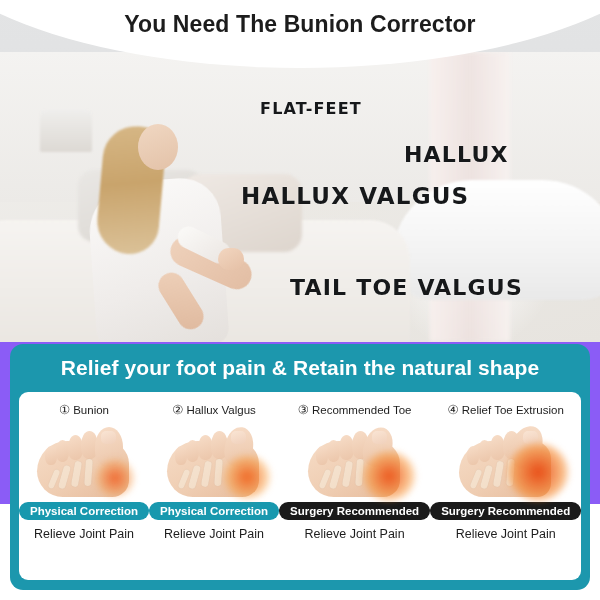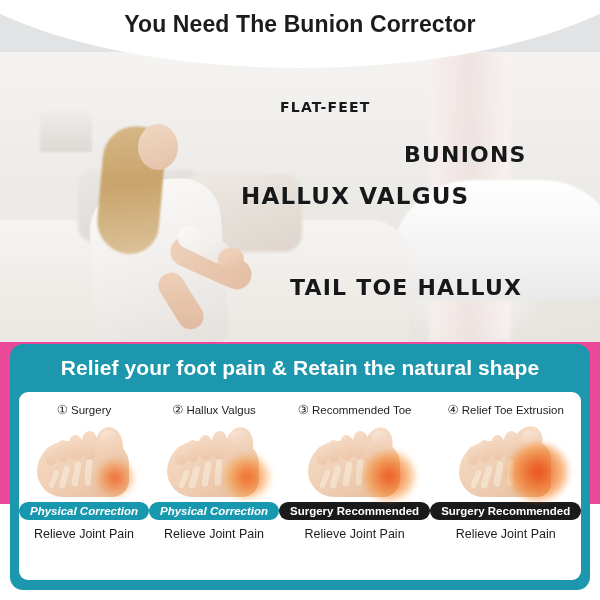--- a/index.html
+++ b/index.html
@@ -1,21 +1,21 @@
 <!DOCTYPE html>
 <html><head>
 <meta charset="utf-8">
 <style>
   html,body{margin:0;padding:0;}
   body{
     width:600px;height:600px;overflow:hidden;
     background:#ffffff;
     font-family:"Liberation Sans", sans-serif;
   }
-  .page{position:relative;width:600px;height:504px;background:#ec4899;}
+  .page{position:relative;width:600px;height:504px;background:#8b5cf6;}
 
   
   .hero{position:absolute;left:0;top:0;width:600px;height:342px;overflow:hidden;}
   .hero-bg{
     position:absolute;inset:0;
     background:linear-gradient(180deg,#e3e4e5 0%,#e0e1e2 40%,#dcdddd 100%);
   }
   
   .photo{
     position:absolute;left:0;top:52px;width:600px;height:290px;overflow:hidden;
@@ -106,21 +106,21 @@
     z-index:6;
   }
 
   
   .cond{
     position:absolute;z-index:5;color:#16181a;font-weight:bold;
     font-family:"DejaVu Sans", sans-serif;
     letter-spacing:1.2px;
     text-shadow:0 0 2px rgba(255,255,255,.55);
   }
-  .c1{left:280px;top:99px;font-size:14px;}
+  .c1{left:260px;top:99px;font-size:16px;}
   .c2{left:404px;top:142px;font-size:22px;}
   .c3{left:241px;top:183px;font-size:23px;}
   .c4{left:422px;top:231px;font-size:21px;}
   .c5{left:290px;top:275px;font-size:22px;}
 
   
   .panel{
     position:absolute;left:10px;top:344px;width:580px;height:246px;
     background:#1c97ad;border-radius:13px;
   }
@@ -186,21 +186,21 @@
     background:radial-gradient(circle,rgba(232,70,15,.95),rgba(245,135,40,.58) 58%,rgba(255,195,110,0) 82%);}
   .sev2 .t1{transform:rotate(10deg);}
   .sev3 .t1{transform:rotate(17deg);left:72px;}
   .sev4 .t1{transform:rotate(26deg);left:68px;top:4px;width:30px;height:44px;}
   .sev4 .foot-sole{border-radius:46px 26px 20px 36px;}
 
   .badge{
     margin-top:3px;padding:3px 11px;border-radius:11px;
     font-size:11.5px;font-weight:bold;color:#ffffff;white-space:nowrap;
   }
-  .badge-teal{background:#1898ae;font-style:italic;}
+  .badge-teal{background:#1898ae;}
   .badge-dark{background:#1a1a1a;}
   .col-cap{
     margin-top:7px;font-size:12.5px;color:#1d1d1d;white-space:nowrap;
   }
 </style>
 </head>
 <body>
 
 <div class="page">
 
@@ -222,37 +222,37 @@
       <div class="legB"></div>
       <div class="arm"></div>
       <div class="hand"></div>
     </div>
 
     <div class="arc"></div>
 
     <div class="hero-title">You Need The Bunion Corrector</div>
 
     <div class="cond c1">FLAT-FEET</div>
-    <div class="cond c2">BUNIONS</div>
+    <div class="cond c2">HALLUX</div>
     <div class="cond c3">HALLUX VALGUS</div>
-    <div class="cond c5">TAIL TOE HALLUX</div>
+    <div class="cond c5">TAIL TOE VALGUS</div>
   </div>
 
   <div class="panel">
     <div class="banner">
       <div class="banner-text">Relief your foot pain &amp; Retain the natural shape</div>
     </div>
 
     <div class="card">
       <div class="cols">
 
         <div class="col">
           <div class="col-head">
             <span class="circ">①</span>
-            <span>Surgery</span>
+            <span>Bunion</span>
           </div>
           <div class="foot-wrap sev1">
             <div class="foot-sole"></div>
             <div class="toe t5"></div>
             <div class="toe t4"></div>
             <div class="toe t3"></div>
             <div class="toe t2"></div>
             <div class="toe t1"></div>
             <div class="nail"></div>
             <div class="bones">

